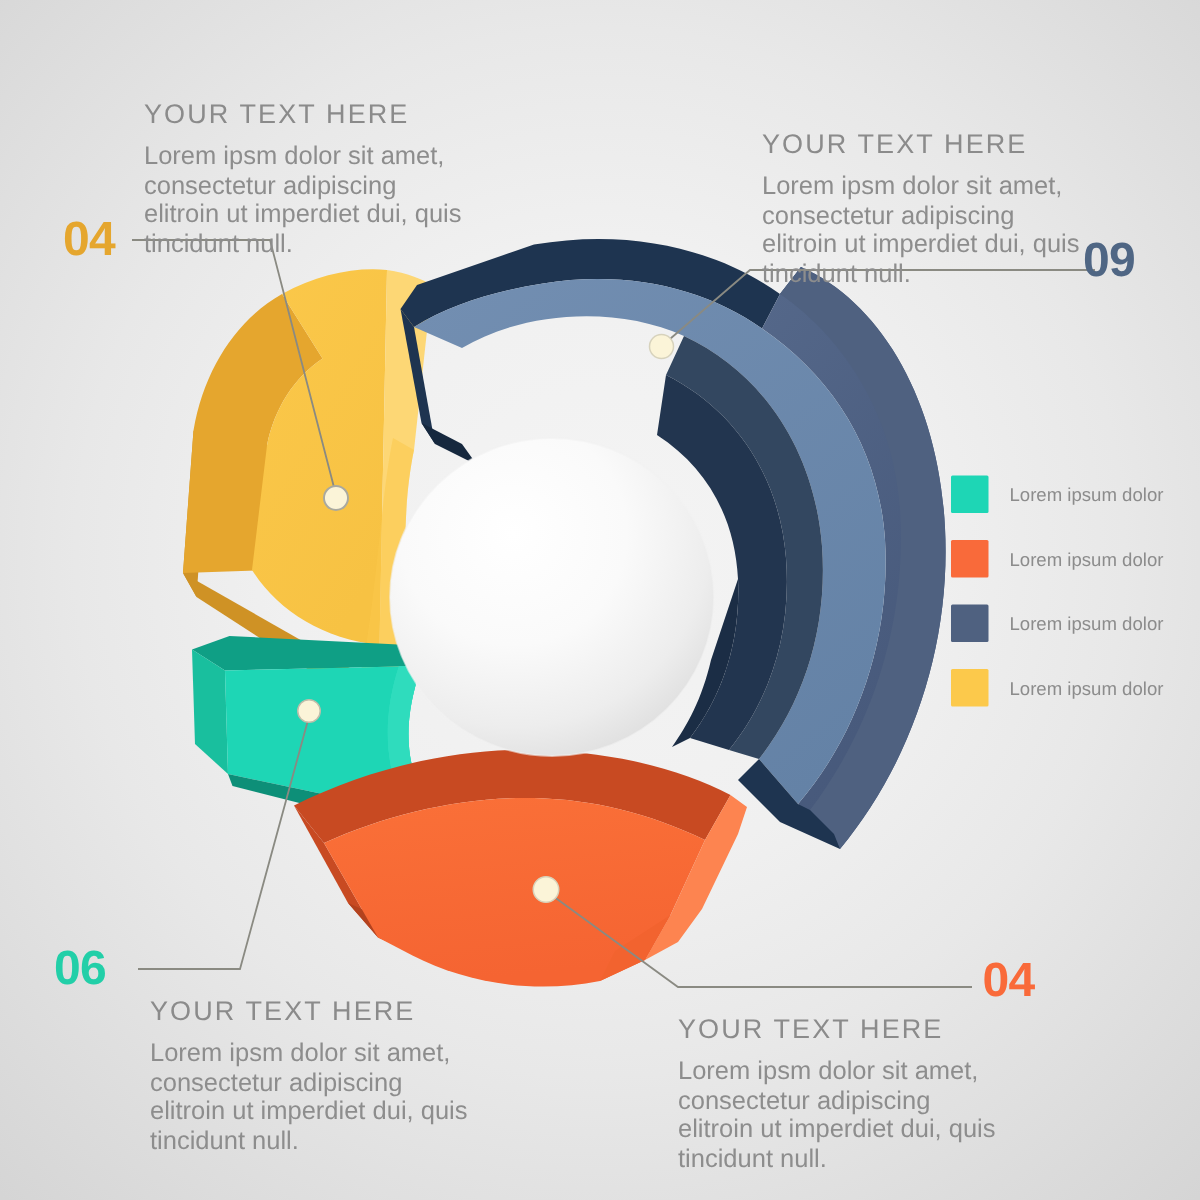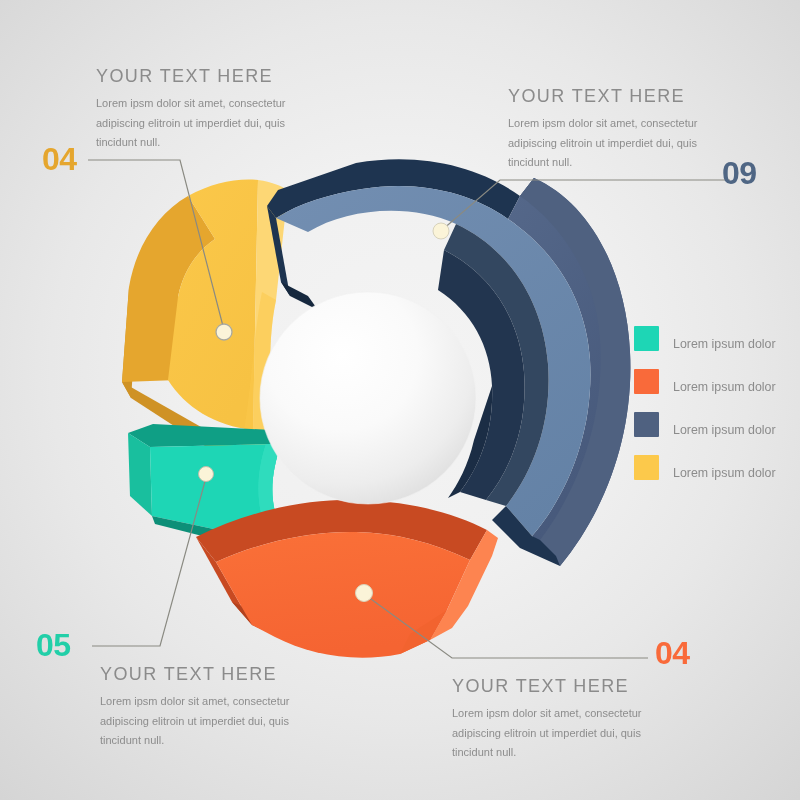--- a/index.html
+++ b/index.html
@@ -26,21 +26,21 @@
   .tblock { position: absolute; }
   .tblock .heading {
     font-size: 18px;
     letter-spacing: 1.4px;
     color: #8b8b8b;
     font-weight: 400;
     margin: 0 0 7px 0;
     white-space: nowrap;
   }
   .tblock .body {
-    font-size: 11px;
+    font-size: 17px;
     line-height: 19.5px;
     color: #8d8d8d;
     margin: 0;
     width: 215px;
   }
   .tb-04 { left: 96px;  top: 66px; }
   .tb-01 { left: 508px; top: 86px; }
   .tb-03 { left: 100px; top: 664px; }
   .tb-02 { left: 452px; top: 676px; }
 
@@ -59,21 +59,21 @@
 
   
   .legend {
     position: absolute;
     left: 634px;
     top: 308px;
     width: 160px;
   }
   .legend-row {
     display: flex;
-    align-items: flex-end;
+    align-items: center;
     height: 43px;
   }
   .legend-swatch {
     width: 25px;
     height: 25px;
     flex: 0 0 25px;
     border-radius: 1px;
   }
   .legend-label {
     margin-left: 14px;
@@ -263,21 +263,21 @@
     <div class="body">Lorem ipsm dolor sit amet, consectetur adipiscing elitroin ut imperdiet dui, quis tincidunt null.</div>
   </div>
 
   <div class="tblock tb-02">
     <div class="heading">YOUR TEXT HERE</div>
     <div class="body">Lorem ipsm dolor sit amet, consectetur adipiscing elitroin ut imperdiet dui, quis tincidunt null.</div>
   </div>
 
   <div class="bignum n04" style="color:#e5a62e">04</div>
   <div class="bignum n01" style="color:#4f6684">09</div>
-  <div class="bignum n03" style="color:#22cfa8">05</div>
+  <div class="bignum n03" style="color:#22cfa8">06</div>
   <div class="bignum n02" style="color:#f96a3a">04</div>
 
   <div class="legend">
     <div class="legend-row">
       <span class="legend-swatch" style="background:#1ed6b5"></span>
       <span class="legend-label">Lorem ipsum dolor</span>
     </div>
     <div class="legend-row">
       <span class="legend-swatch" style="background:#f96a3a"></span>
       <span class="legend-label">Lorem ipsum dolor</span>

